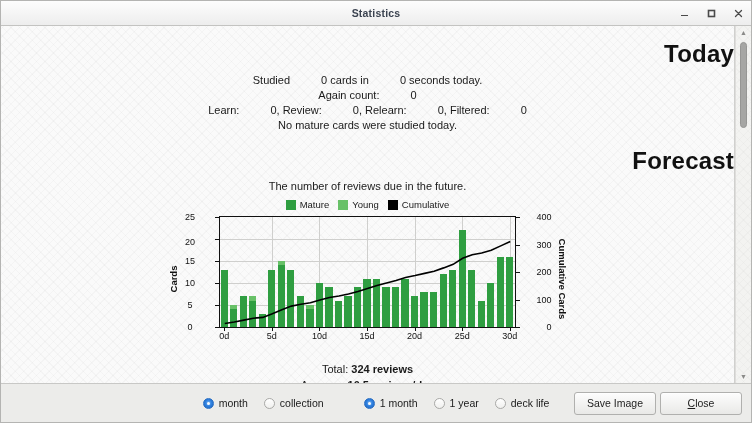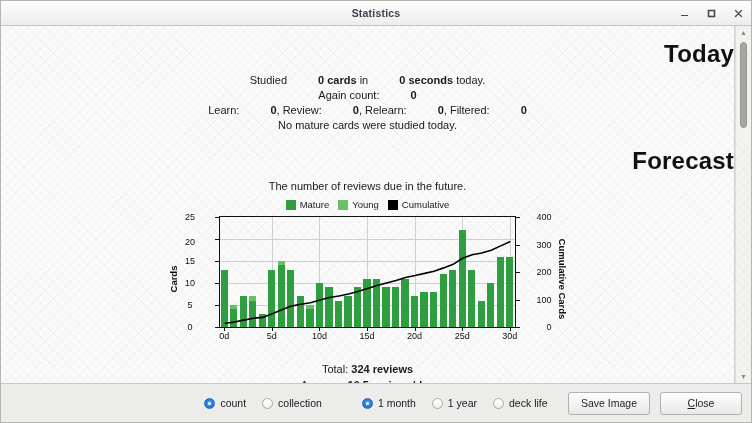--- a/index.html
+++ b/index.html
@@ -54,21 +54,21 @@
     background:#a6a6a4;border:1px solid #969694;box-sizing:border-box;
   }
   
   .page{padding:14px 0 0 0;text-align:center;}
   h1.section{
     margin:0 0 5px 0;font-size:24px;font-weight:bold;color:#111;
     letter-spacing:.2px;
     text-align:right;
   }
   .sub{font-size:11px;color:#1a1a1a;line-height:15px;}
-  .sub b{font-weight:bold;padding-left:28px;}
+  .sub b{font-weight:normal;padding-left:28px;}
   .block-today{margin-bottom:4px;}
   .block-forecast h1.section{margin-top:14px;}
   .forecast-desc{font-size:11px;color:#1a1a1a;margin-bottom:7px;}
   
   .legend{display:flex;justify-content:center;align-items:center;gap:9px;margin-bottom:2px;}
   .legend-item{display:flex;align-items:center;gap:4px;font-size:9.5px;color:#1a1a1a;}
   .legend-swatch{width:10px;height:10px;display:inline-block;}
   
   .chart-outer{
     position:relative;width:400px;height:134px;margin:2px auto 0 auto;
@@ -124,21 +124,21 @@
     border:1px solid #a9a9a7;background:linear-gradient(#ffffff,#f0f0ee);
     display:flex;align-items:center;justify-content:center;
   }
   .radio.on .dot{
     border:1px solid #2a6fc4;
     background:radial-gradient(circle at 50% 45%, #7fb6f2 0%, #2f81e0 45%, #1c5fb5 100%);
   }
   .radio.on .dot::after{
     content:"";width:3px;height:3px;border-radius:50%;background:#fff;opacity:.95;
   }
-  .btns{position:absolute;right:9px;display:flex;gap:10px;}
+  .btns{position:absolute;right:9px;display:flex;gap:4px;}
   .btn{
     min-width:58px;height:21px;padding:0 11px;font-size:10.5px;color:#1d1d1d;
     background:linear-gradient(#fdfdfd,#e9e9e7);
     border:1px solid #b0b0ae;border-radius:3px;
     display:flex;align-items:center;justify-content:center;cursor:default;
     box-shadow:0 1px 0 rgba(255,255,255,.7) inset;
   }
   .btn u{text-decoration:underline;}
 </style>
 </head>
@@ -378,21 +378,21 @@
       <div class="sb-arrow down">▼</div>
     </div>
 
   </div>
 
   <div class="bottombar">
     <div class="radios">
       <div class="radio-group" id="scope-group">
           <div class="radio on">
             <span class="dot"></span>
-            <span>count</span>
+            <span>month</span>
           </div>
           <div class="radio">
             <span class="dot"></span>
             <span>collection</span>
           </div>
         </div>
       <div class="radio-group" id="range-group">
           <div class="radio on">
             <span class="dot"></span>
             <span>1 month</span>

